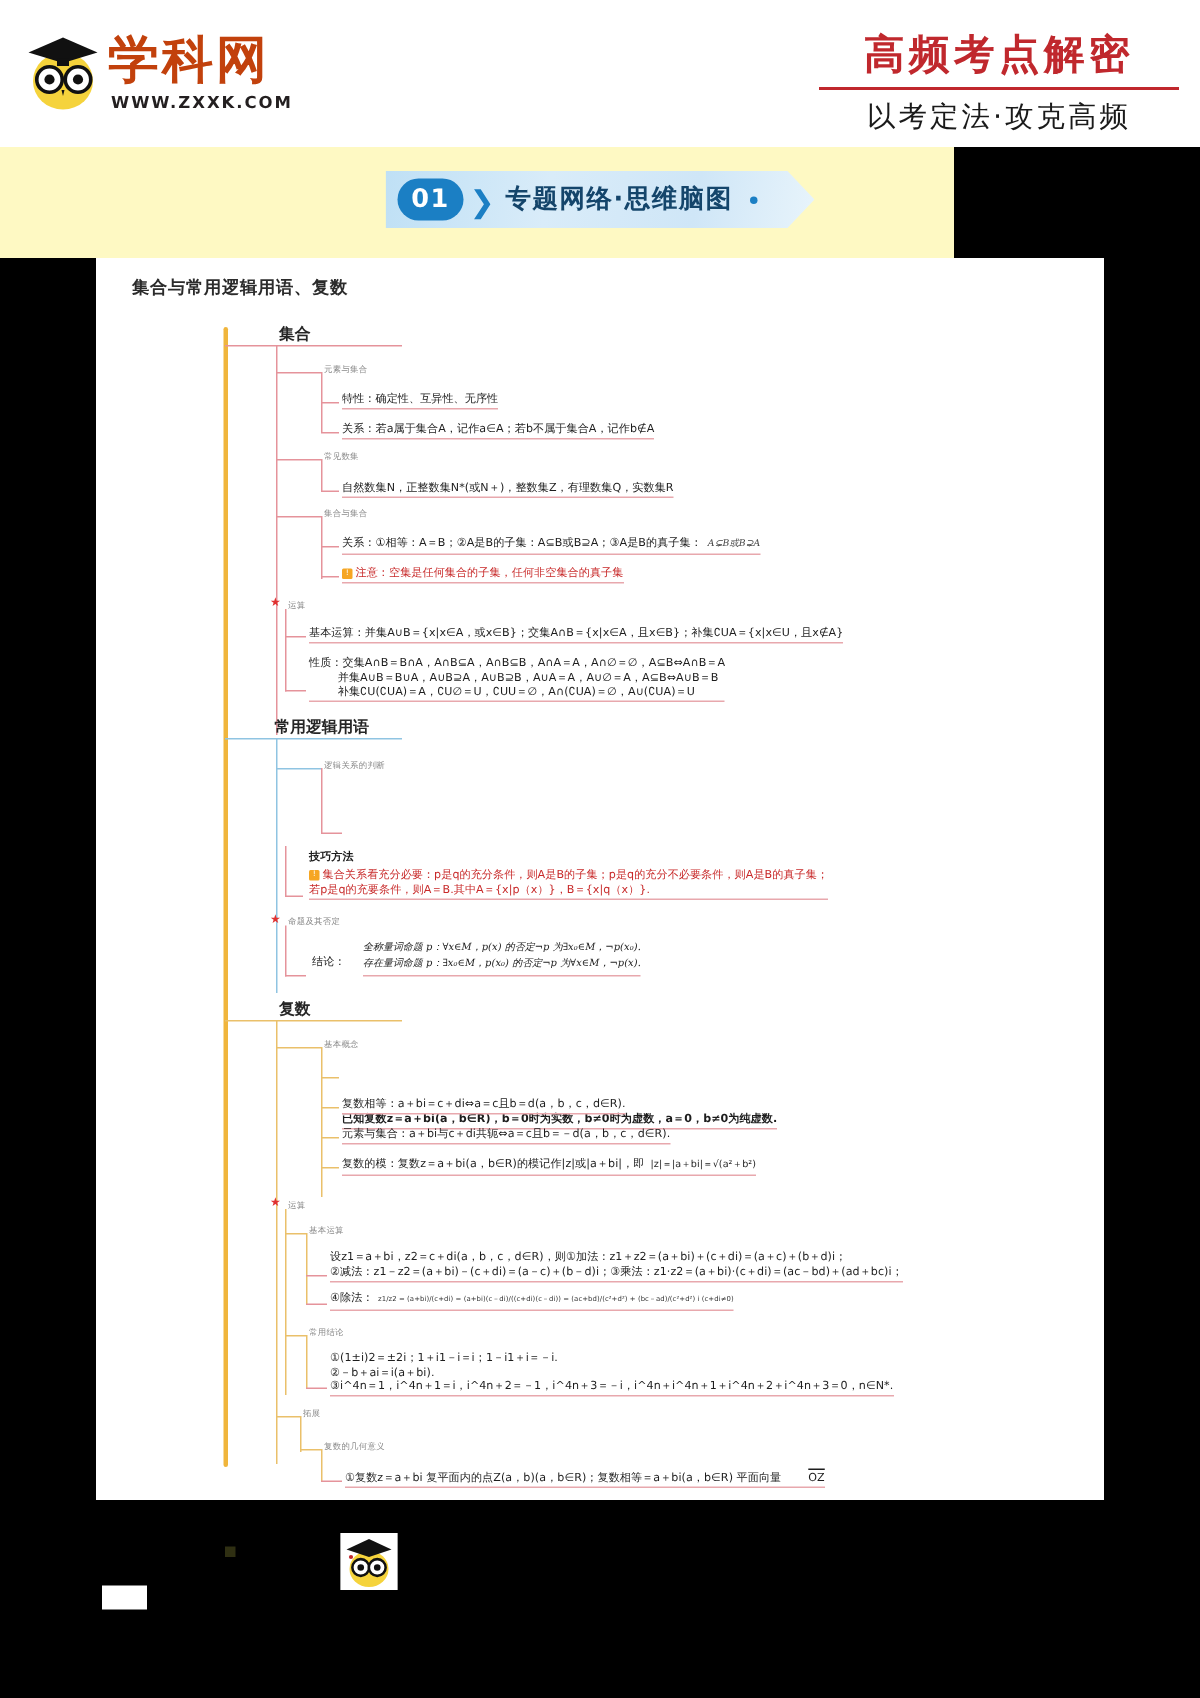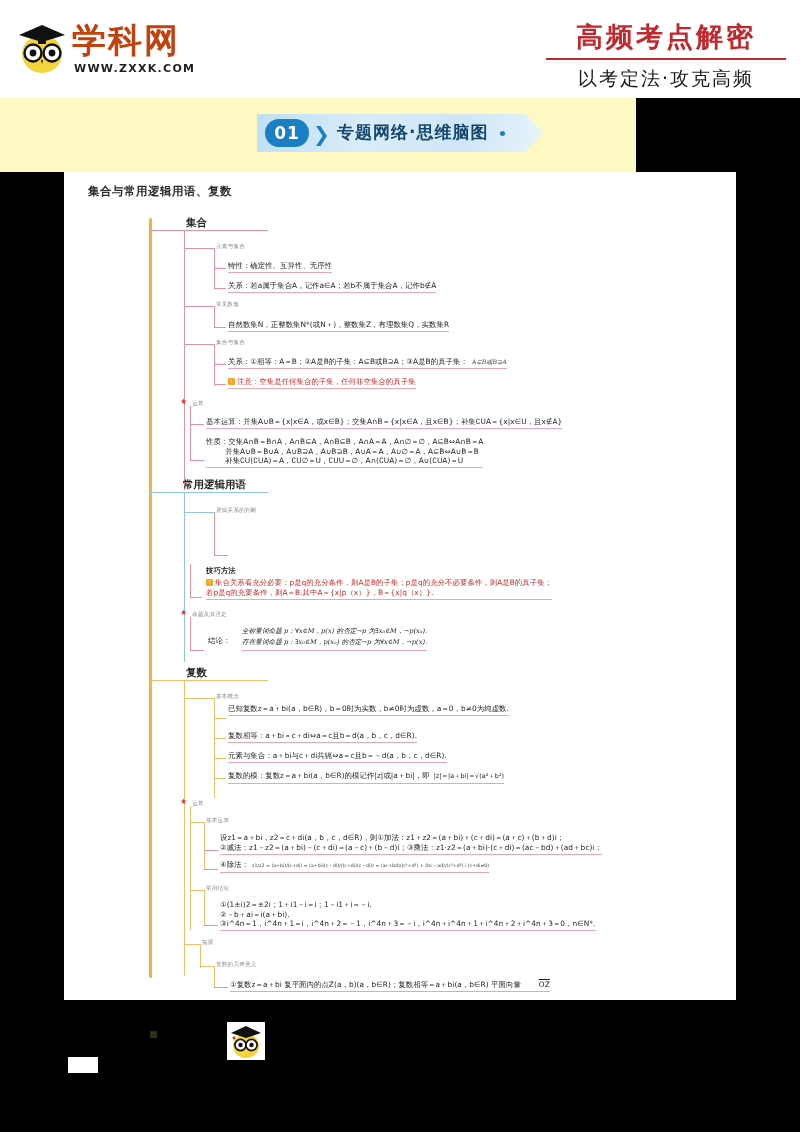--- a/index.html
+++ b/index.html
@@ -233,21 +233,21 @@
   <div class="hbar y" style="left:86px;top:508px;width:118px;"></div>
   <div class="l1-node" style="left:122px;top:494px;">复数</div>
 
   <div class="connector y" style="left:120px;top:508px;height:296px;"></div>
 
   <div class="hbar y" style="left:120px;top:526px;width:30px;"></div>
   <div class="l2-label" style="left:152px;top:521px;">基本概念</div>
   <div class="connector y" style="left:150px;top:526px;height:100px;"></div>
 
   <div class="hbar y" style="left:150px;top:546px;width:12px;"></div>
-  <div class="row u" style="left:164px;top:532px;">已知复数z＝a＋bi(a，b∈R)，b＝0时为实数，b≠0时为虚数，a＝0，b≠0为纯虚数.</div>
+  <div class="row u" style="left:164px;top:569px;font-weight:bold;">已知复数z＝a＋bi(a，b∈R)，b＝0时为实数，b≠0时为虚数，a＝0，b≠0为纯虚数.</div>
   <div class="hbar y" style="left:150px;top:566px;width:12px;"></div>
   <div class="row u" style="left:164px;top:559px;">复数相等：a＋bi＝c＋di⇔a＝c且b＝d(a，b，c，d∈R).</div>
   <div class="hbar y" style="left:150px;top:586px;width:12px;"></div>
   <div class="row u" style="left:164px;top:579px;">元素与集合：a＋bi与c＋di共轭⇔a＝c且b＝－d(a，b，c，d∈R).</div>
   <div class="hbar y" style="left:150px;top:606px;width:12px;"></div>
   <div class="row u" style="left:164px;top:599px;"><span>复数的模：复数z＝a＋bi(a，b∈R)的模记作|z|或|a＋bi|，即</span><span class="ital" style="margin-left:4px;font-size:6.4px;">|z|＝|a＋bi|＝√(a²＋b²)</span></div>
 
   <div class="star" style="left:116px;top:626px;">★</div>
   <div class="l2-label" style="left:128px;top:628px;">运算</div>
   <div class="connector y" style="left:126px;top:634px;height:124px;"></div>

